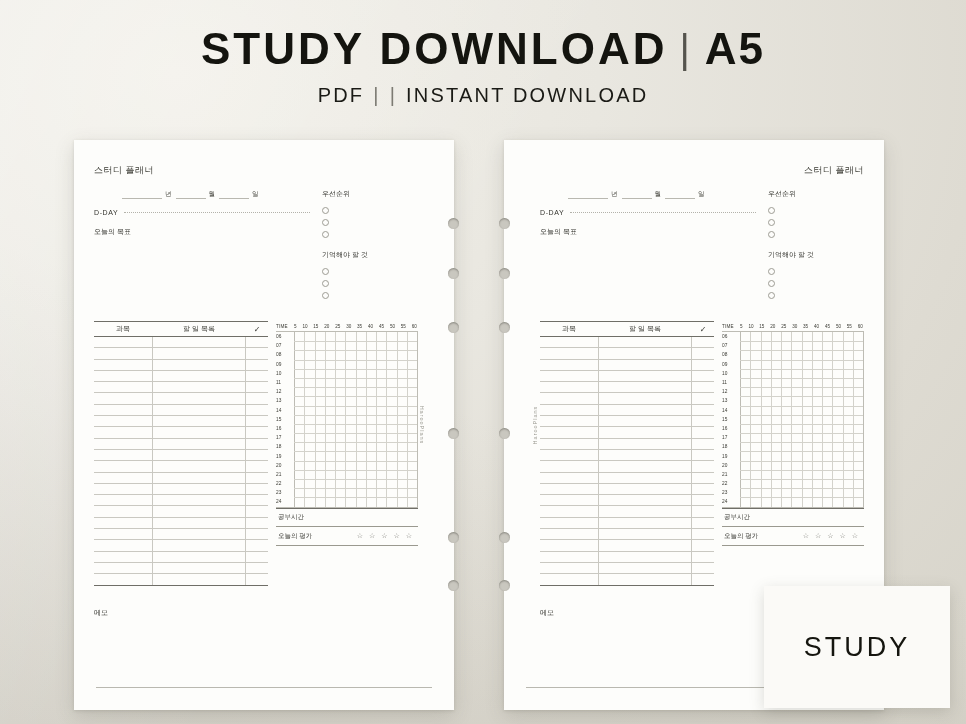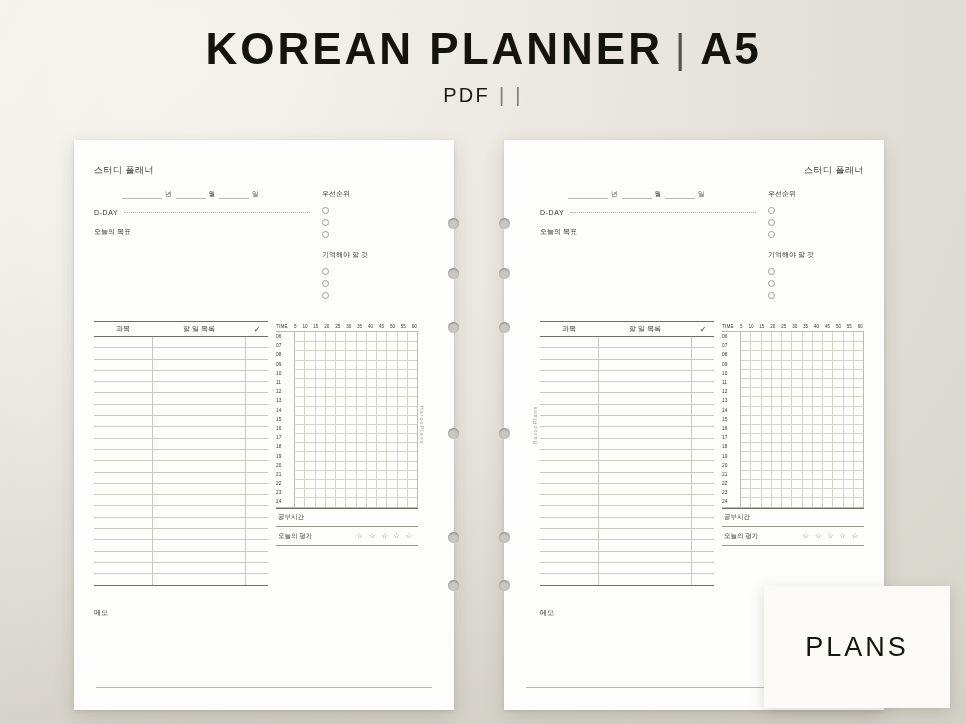--- a/index.html
+++ b/index.html
@@ -341,28 +341,29 @@
   .logo-l2 { font-size: 27px; letter-spacing: 3px; }
 </style>
 </head>
 <body>
 
 <div class="bg"></div>
 <div class="bg-shadow"></div>
 
 <div class="header">
   <div class="title-line">
-    <span class="title-main">KOREAN PLANNER</span>
+    <span class="title-main">STUDY DOWNLOAD</span>
     <span class="title-sep">|</span>
     <span class="title-size">A5</span>
   </div>
   <div class="subtitle-line">
     <span>PDF</span>
     <span class="sub-sep">|</span>
     <span class="sub-sep">|</span>
+    <span>INSTANT DOWNLOAD</span>
   </div>
 </div>
 
 <div class="page left" id="page-left">
   <div class="page-inner">
     <div class="ph-title">스터디 플래너</div>
 
     <div class="top-block">
       <div class="top-left">
         <div class="date-row">
@@ -1431,14 +1432,14 @@
   <div class="side-brand">HarooPlans</div>
 <div class="hole" style="top: 78px; left: -5px;"></div>
     <div class="hole" style="top: 128px; left: -5px;"></div>
     <div class="hole" style="top: 182px; left: -5px;"></div>
     <div class="hole" style="top: 288px; left: -5px;"></div>
     <div class="hole" style="top: 392px; left: -5px;"></div>
     <div class="hole" style="top: 440px; left: -5px;"></div>
   </div>
 
 <div class="logo-card">
-  <div class="logo-l1">PLANS</div>
+  <div class="logo-l1">STUDY</div>
 </div>
 
 </body></html>

